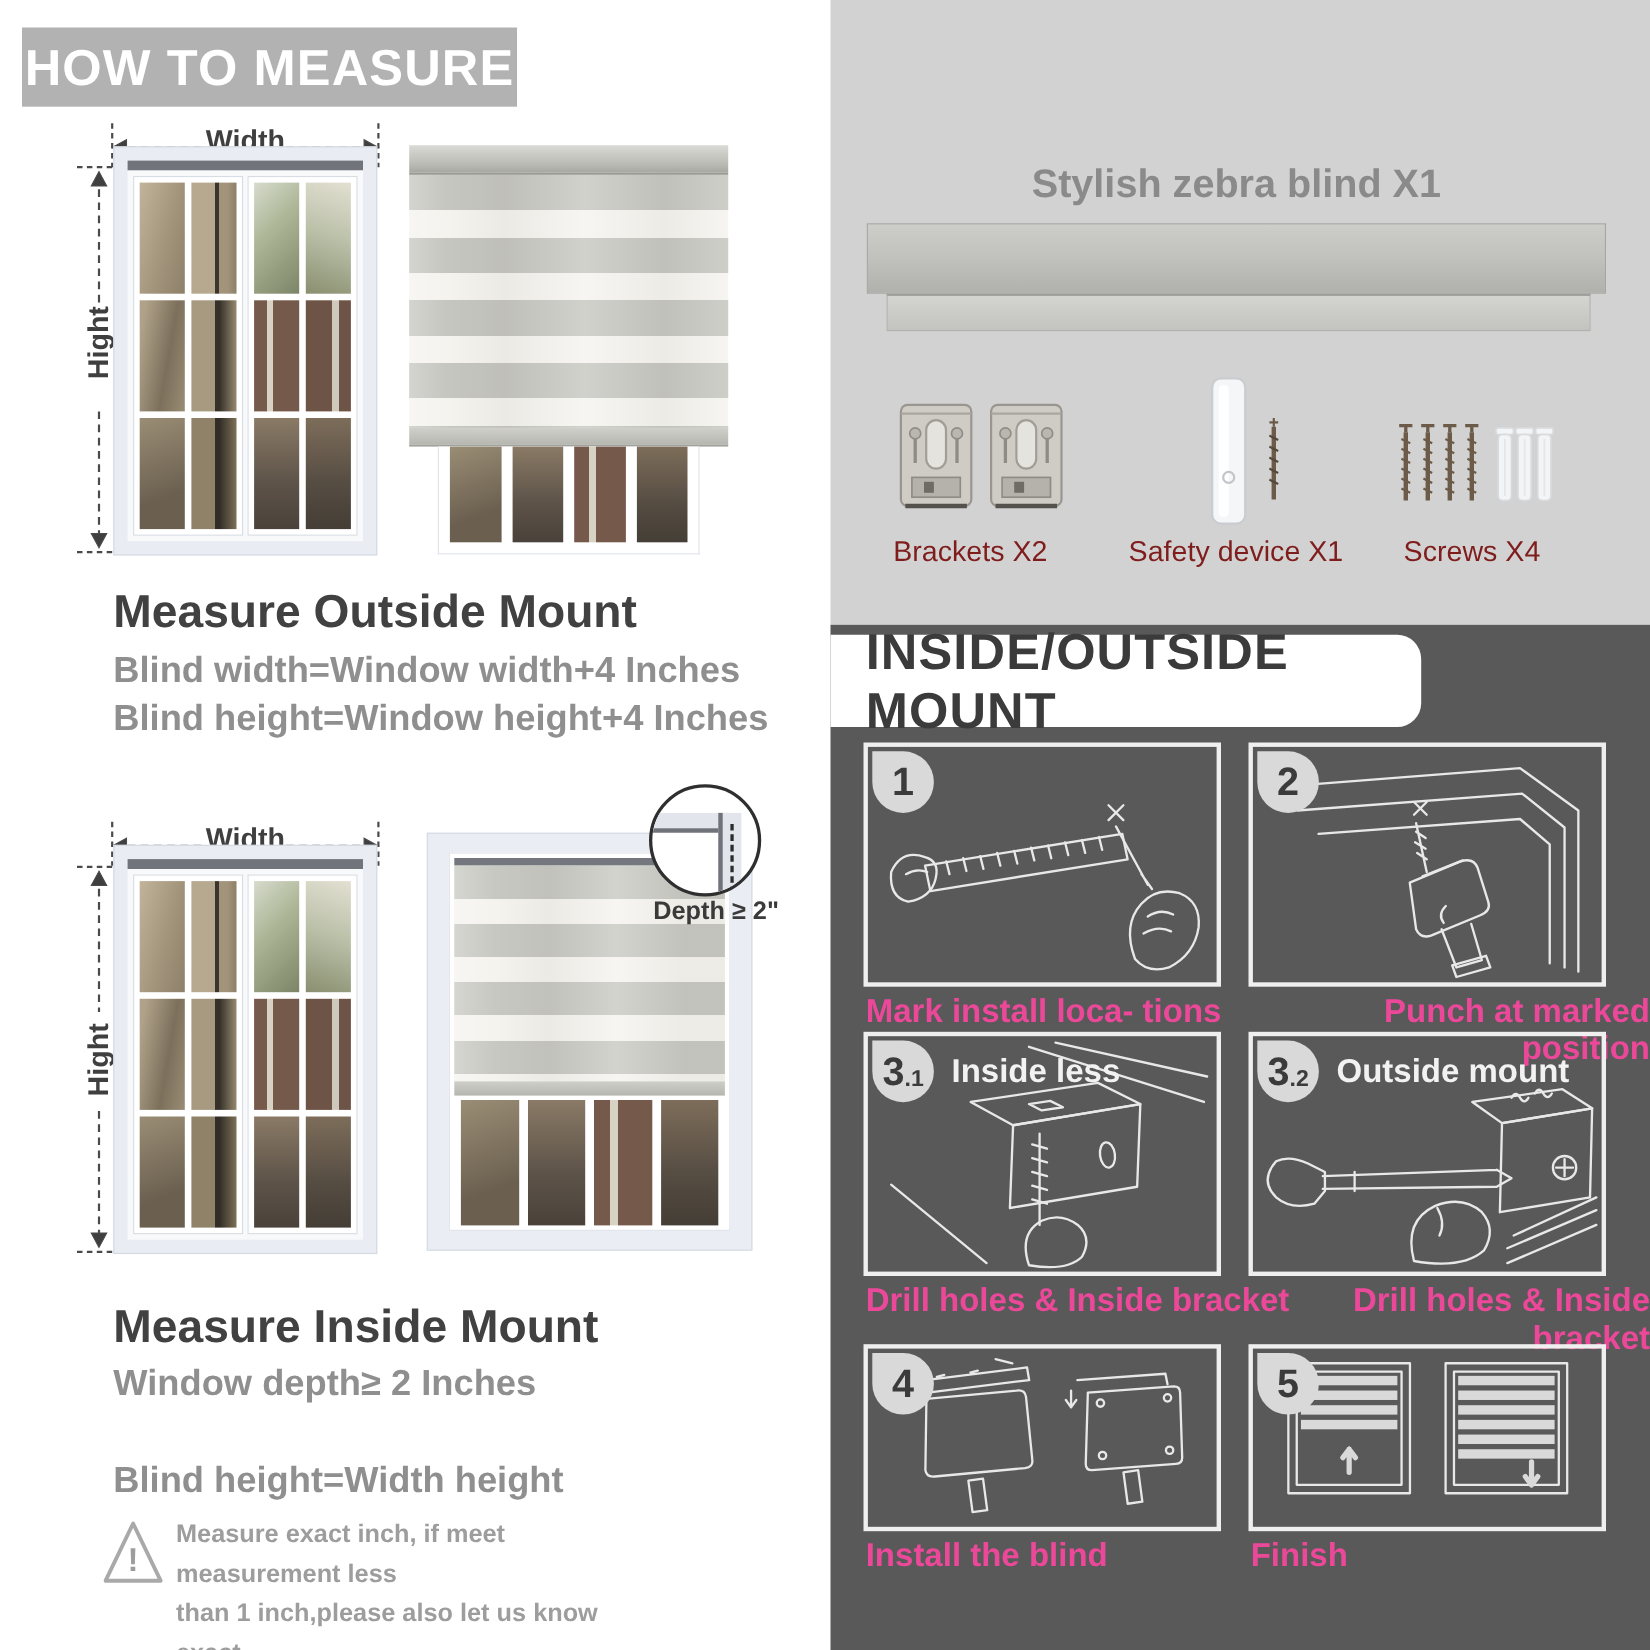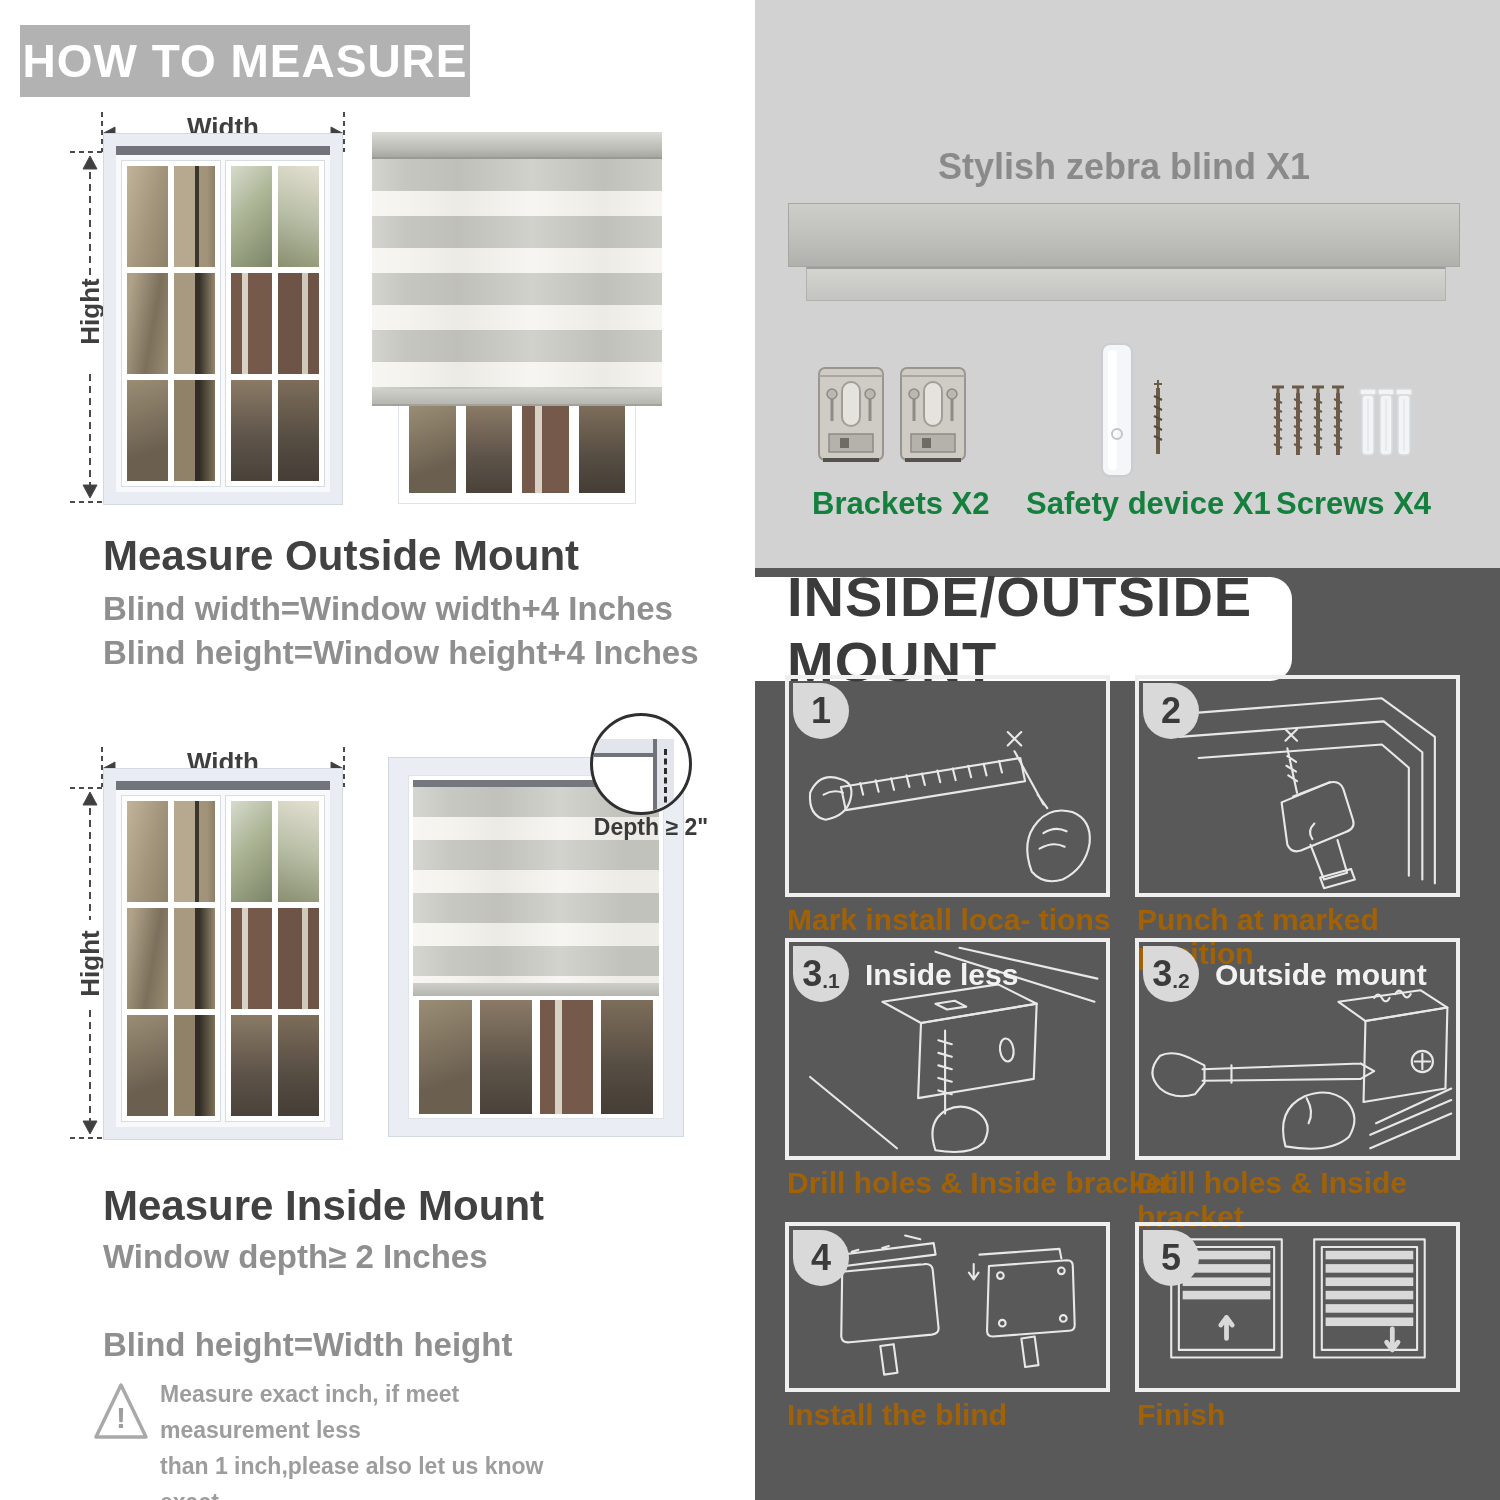--- a/index.html
+++ b/index.html
@@ -73,33 +73,33 @@
   .bg-dark{left:755px;top:568px;width:745px;height:932px;background:#595959;}
   .right-banner{left:755px;top:12px;width:340px;height:83px;background:#ffffff;
     border-radius:0 20px 20px 0;display:flex;align-items:center;padding-left:32px;box-sizing:border-box;
     color:#d4d4d4;font-size:44px;font-weight:700;letter-spacing:2px;}
   .product-label{left:788px;top:146px;width:672px;text-align:center;
     color:#8a8a8a;font-size:36px;font-weight:700;}
   .headrail-top{left:788px;top:203px;width:672px;height:64px;
     background:linear-gradient(180deg,#cdcdc9,#bfbfbb 55%,#b0b0ac);border:1px solid #a6a6a2;box-sizing:border-box;}
   .headrail-bottom{left:806px;top:267px;width:640px;height:34px;
     background:linear-gradient(180deg,#d4d4d0,#c3c3bf);border:1px solid #b2b2ae;border-top:2px solid #9e9e9a;box-sizing:border-box;}
-  .item-label{color:#15803d;font-size:31px;font-weight:700;}
-
-  .mount-banner{left:755px;top:577px;width:537px;height:104px;background:#ffffff;
+  .item-label{color:#7f1d1d;font-size:26px;font-weight:400;}
+
+  .mount-banner{left:755px;top:577px;width:537px;height:84px;background:#ffffff;
     border-radius:0 22px 22px 0;display:flex;align-items:center;padding-left:32px;box-sizing:border-box;
-    color:#3b3b3b;font-size:56px;font-weight:700;letter-spacing:1px;}
+    color:#3b3b3b;font-size:46px;font-weight:700;letter-spacing:1px;}
 
   .panel{border:4px solid #efefef;box-sizing:border-box;}
   .badge{position:absolute;left:4px;top:4px;width:56px;height:56px;background:#d9d9d9;
     border-radius:0 50% 50% 50%;display:flex;align-items:center;justify-content:center;
     color:#3b3b3b;font-weight:700;font-size:36px;line-height:1;}
   .badge-sub{font-size:21px;margin-top:12px;}
   .panel-sublabel{position:absolute;left:76px;top:16px;color:#f2f2f2;font-size:30px;font-weight:700;}
-  .caption{color:#a16207;font-size:30px;font-weight:700;}
+  .caption{color:#ec4899;font-size:30px;font-weight:700;text-align:right;}
   .lineart{width:100%;height:100%;display:block;}
   .lineart *{stroke:#e8e8e8;stroke-width:2.2;fill:none;stroke-linecap:round;stroke-linejoin:round;}
   .lineart .fillgray{fill:#d9d9d9;stroke:none;}
   .lineart .arrowstroke{stroke:#d9d9d9;stroke-width:5;}
 </style>
 </head>
 <body>
 
 <div id="canvas">
 

